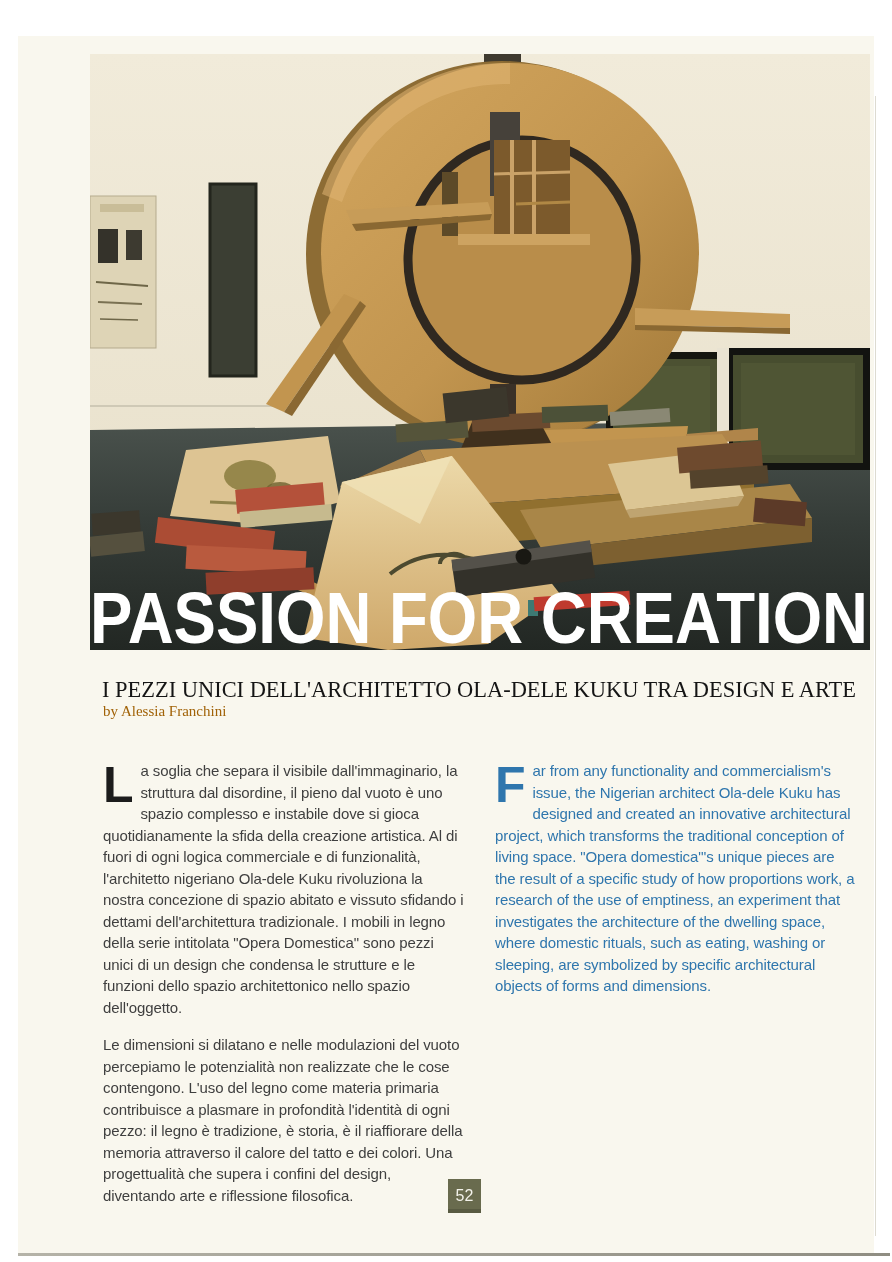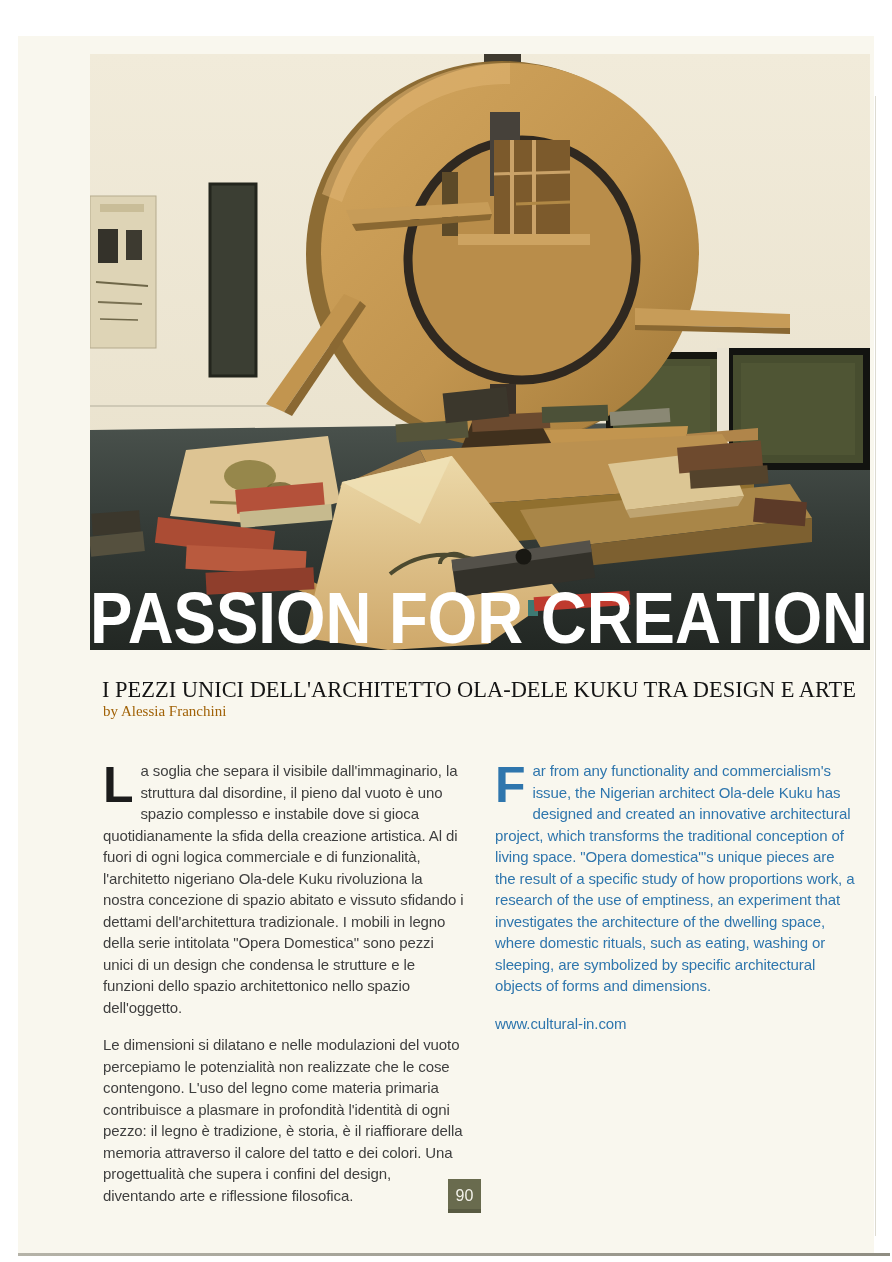--- a/index.html
+++ b/index.html
@@ -181,21 +181,20 @@
 
   <div class="byline">by Alessia Franchini</div>
 
   <div class="columns">
     <div class="col col-it">
       <p><span class="dropcap">L</span><span>a soglia che separa il visibile dall'immaginario, la struttura dal disordine, il pieno dal vuoto è uno spazio complesso e instabile dove si gioca quotidianamente la sfida della creazione artistica. Al di fuori di ogni logica commerciale e di funzionalità, l'architetto nigeriano Ola-dele Kuku rivoluziona la nostra concezione di spazio abitato e vissuto sfidando i dettami dell'architettura tradizionale. I mobili in legno della serie intitolata "Opera Domestica" sono pezzi unici di un design che condensa le strutture e le funzioni dello spazio architettonico nello spazio dell'oggetto.</span></p>
       <p>Le dimensioni si dilatano e nelle modulazioni del vuoto percepiamo le potenzialità non realizzate che le cose contengono. L'uso del legno come materia primaria contribuisce a plasmare in profondità l'identità di ogni pezzo: il legno è tradizione, è storia, è il riaffiorare della memoria attraverso il calore del tatto e dei colori. Una progettualità che supera i confini del design, diventando arte e riflessione filosofica.</p>
     </div>
     <div class="col col-en">
       <p><span class="dropcap">F</span><span>ar from any functionality and commercialism's issue, the Nigerian architect Ola-dele Kuku has designed and created an innovative architectural project, which transforms the traditional conception of living space. "Opera domestica"'s unique pieces are the result of a specific study of how proportions work, a research of the use of emptiness, an experiment that investigates the architecture of the dwelling space, where domestic rituals, such as eating, washing or sleeping, are symbolized by specific architectural objects of forms and dimensions.</span></p>
-      <div class="website">www.cultural-in.com</div>
     </div>
   </div>
 
-  <div class="page-number">90</div>
+  <div class="page-number">52</div>
 
   <div class="scan-edge-right"></div>
   <div class="scan-edge-bottom"></div>
 </div>
 
 </body></html>

